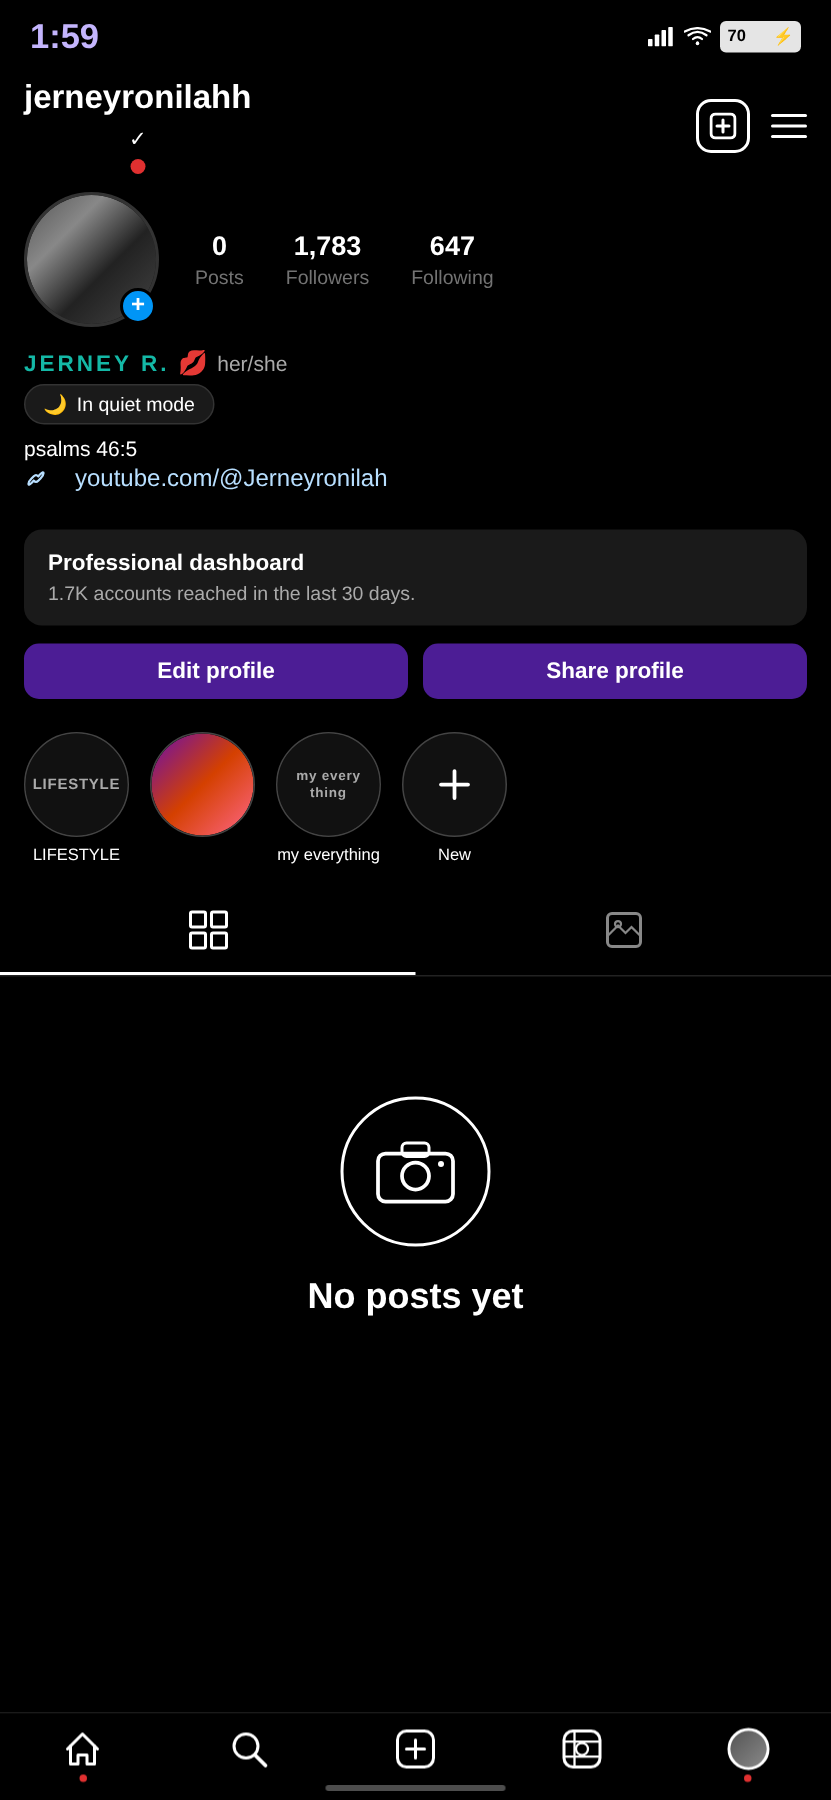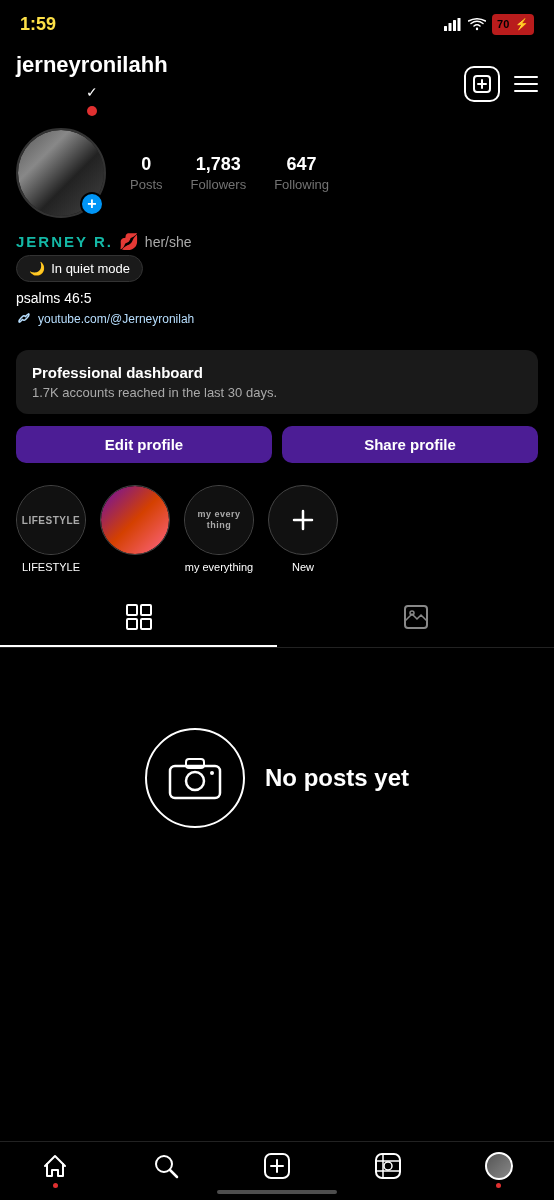--- a/index.html
+++ b/index.html
@@ -15,39 +15,39 @@
 
     
     .status-bar {
       display: flex;
       justify-content: space-between;
       align-items: center;
       padding: 10px 20px 6px 20px;
       height: 44px;
     }
     .status-time {
-      font-size: 18px;
+      font-size: 23px;
       font-weight: 600;
-      color: #fde047;
+      color: #c4b5fd;
     }
     .status-icons {
       display: flex;
       align-items: center;
       gap: 6px;
     }
     .battery-box {
-      background: #b91c1c;
+      background: #e5e5e5;
       color: #000;
       font-size: 11px;
       font-weight: 700;
       padding: 4px 5px;
       border-radius: 4px;
       display: flex;
       align-items: center;
-      gap: 6px;
+      gap: 18px;
     }
 
     
     .header {
       display: flex;
       justify-content: space-between;
       align-items: center;
       padding: 8px 16px 12px 16px;
     }
     .username-area {
@@ -209,23 +209,23 @@
       color: #fff;
       margin-bottom: 8px;
     }
     .bio-verse {
       font-size: 14px;
       color: #fff;
       margin-bottom: 4px;
     }
     .bio-link {
       display: flex;
-      align-items: flex-end;
-      gap: 6px;
-      font-size: 12px;
+      align-items: flex-start;
+      gap: 18px;
+      font-size: 16px;
       color: #b8dfff;
     }
 
     
     .dashboard-card {
       background: #1a1a1a;
       border-radius: 12px;
       padding: 14px 16px;
       margin: 12px 16px;
     }
@@ -358,21 +358,21 @@
       font-size: 24px;
       color: #888;
     }
     .tab.active .tab-icon {
       color: #fff;
     }
 
     
     .empty-posts {
       display: flex;
-      flex-direction: row;
+      flex-direction: column;
       align-items: center;
       justify-content: center;
       padding: 80px 20px 60px 20px;
       gap: 20px;
     }
     .camera-circle {
       width: 100px;
       height: 100px;
       border-radius: 50%;
       border: 2.5px solid #fff;

